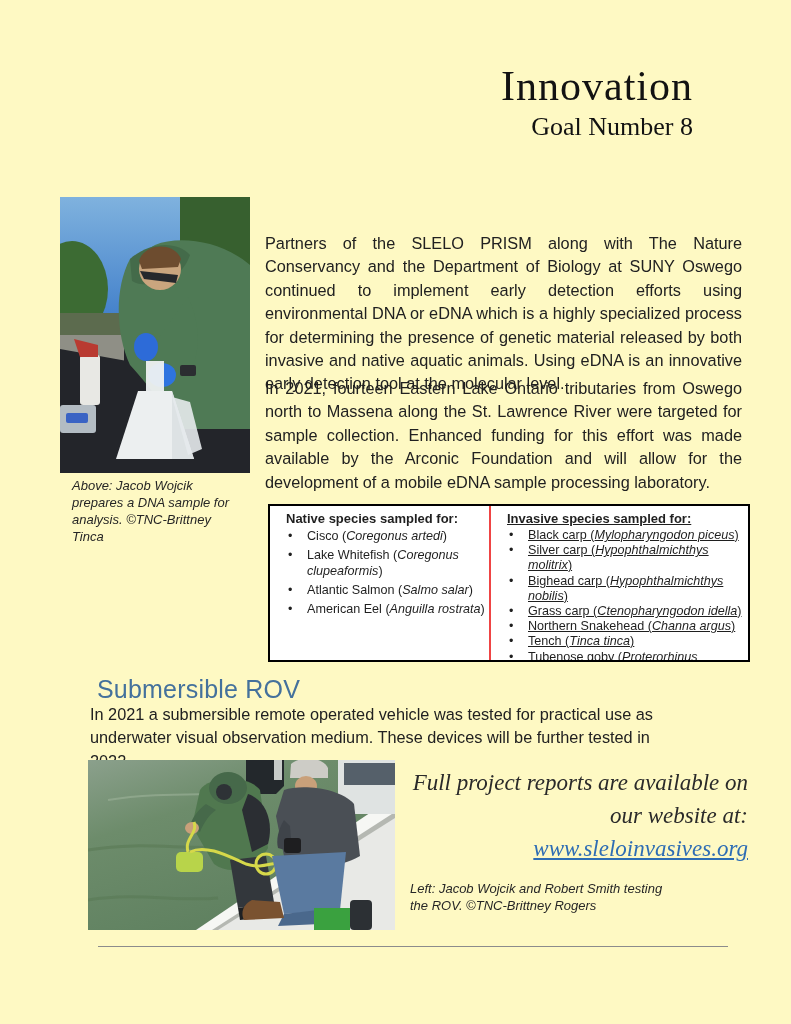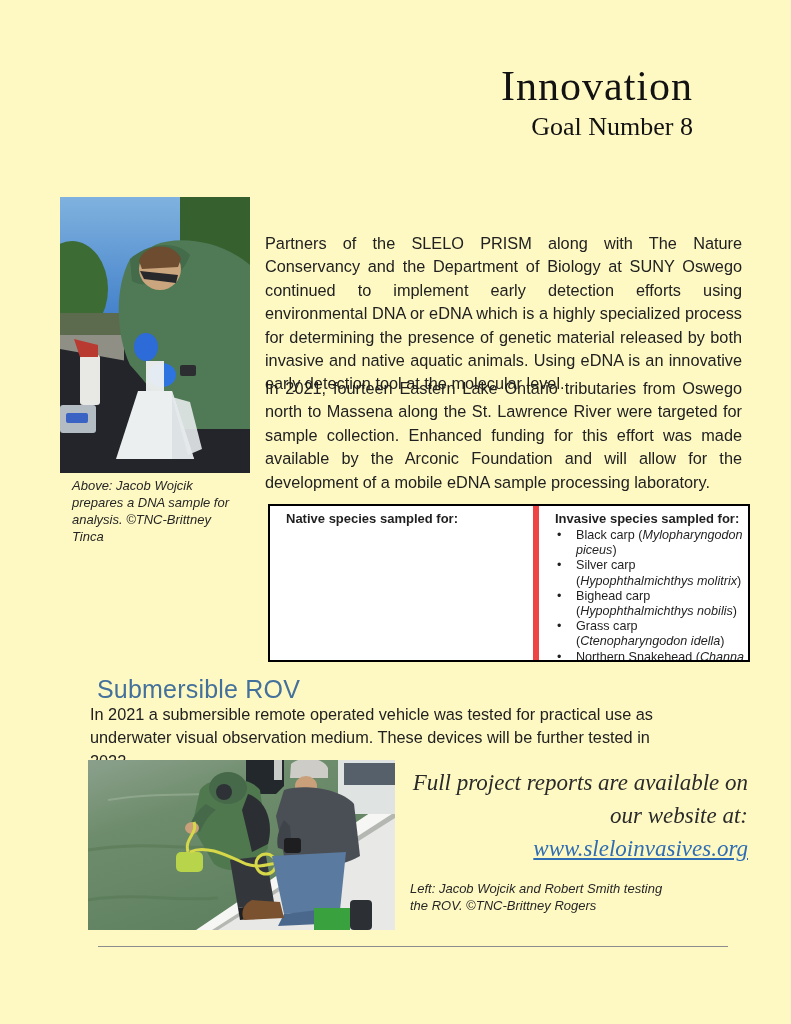--- a/index.html
+++ b/index.html
@@ -31,24 +31,24 @@
   .para2 { left:265px; top:377px; width:477px; text-align:justify; }
   .rov-para { left:90px; top:703px; width:592px; }
 
   
   .caption { position:absolute; font-style:italic; font-size:13px; line-height:17px; color:#262626; }
   .caption1 { left:72px; top:477px; width:172px; }
   .caption2 { left:410px; top:880px; width:255px; }
 
   
   .species-box { position:absolute; left:268px; top:504px; width:482px; height:158px;
-    border:2px solid #000; box-sizing:border-box; display:flex; overflow:hidden; background:#fff;gap:44px; }
+    border:2px solid #000; box-sizing:border-box; display:flex; overflow:hidden; background:#fff; }
   .species-col { box-sizing:border-box; padding:4px 2px 2px 16px; }
   .species-col.native { width:219px; }
-  .species-col.invasive { flex:1; border-left:6px solid #ef4444; }
+  .species-col.invasive { flex:1; border-left:2px solid #ef4444;text-decoration:underline; }
   .species-header { font-weight:bold; font-size:13px; line-height:17px; }
   ul.species { margin:1px 0 0 0; padding:0; list-style:none; font-size:12.6px; }
   ul.species li { position:relative; padding-left:21px; }
   ul.species li::before { content:"\2022"; position:absolute; left:2px; }
   .native ul.species li { line-height:16px; margin-bottom:3px; }
   .invasive ul.species li { line-height:15.2px; margin-bottom:0; }
   ul.species i { font-style:italic; }
 
   
   .quote { position:absolute; left:400px; top:766px; width:348px; text-align:right;
@@ -111,20 +111,26 @@
     </svg>
   </figure>
 
   <p class="para para1" style="margin:0">Partners of the SLELO PRISM along with The Nature Conservancy and the Department of Biology at SUNY Oswego continued to implement early detection efforts using environmental DNA or eDNA which is a highly specialized process for determining the presence of genetic material released by both invasive and native aquatic animals. Using eDNA is an innovative early detection tool at the molecular level.</p>
   <p class="para para2" style="margin:0">In 2021, fourteen Eastern Lake Ontario tributaries from Oswego north to Massena along the St. Lawrence River were targeted for sample collection. Enhanced funding for this effort was made available by the Arconic Foundation and will allow for the development of a mobile eDNA sample processing laboratory.</p>
   <figcaption class="caption caption1">Above: Jacob Wojcik prepares a DNA sample for analysis. ©TNC-Brittney Tinca</figcaption>
 
   <div class="species-box">
     <div class="species-col native">
       <div class="species-header">Native species sampled for:</div>
+      <ul class="species">
+          <li>Cisco (<i>Coregonus artedi</i>)</li>
+          <li>Lake Whitefish (<i>Coregonus clupeaformis</i>)</li>
+          <li>Atlantic Salmon (<i>Salmo salar</i>)</li>
+          <li>American Eel (<i>Anguilla rostrata</i>)</li>
+        </ul>
     </div>
     <div class="species-col invasive">
       <div class="species-header">Invasive species sampled for:</div>
       <ul class="species">
           <li>Black carp (<i>Mylopharyngodon piceus</i>)</li>
           <li>Silver carp (<i>Hypophthalmichthys molitrix</i>)</li>
           <li>Bighead carp (<i>Hypophthalmichthys nobilis</i>)</li>
           <li>Grass carp (<i>Ctenopharyngodon idella</i>)</li>
           <li>Northern Snakehead (<i>Channa argus</i>)</li>
           <li>Tench (<i>Tinca tinca</i>)</li>

